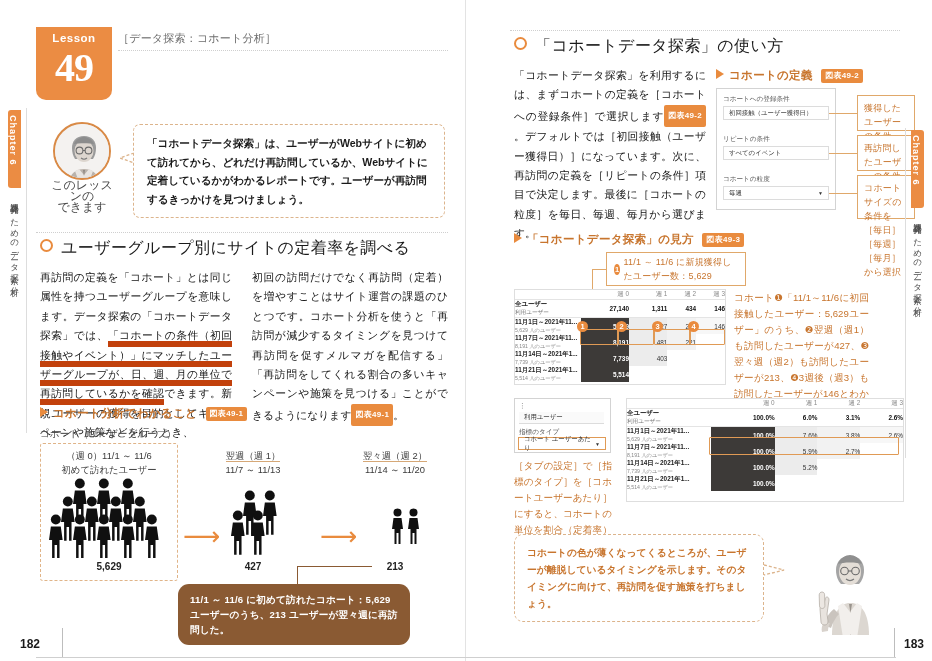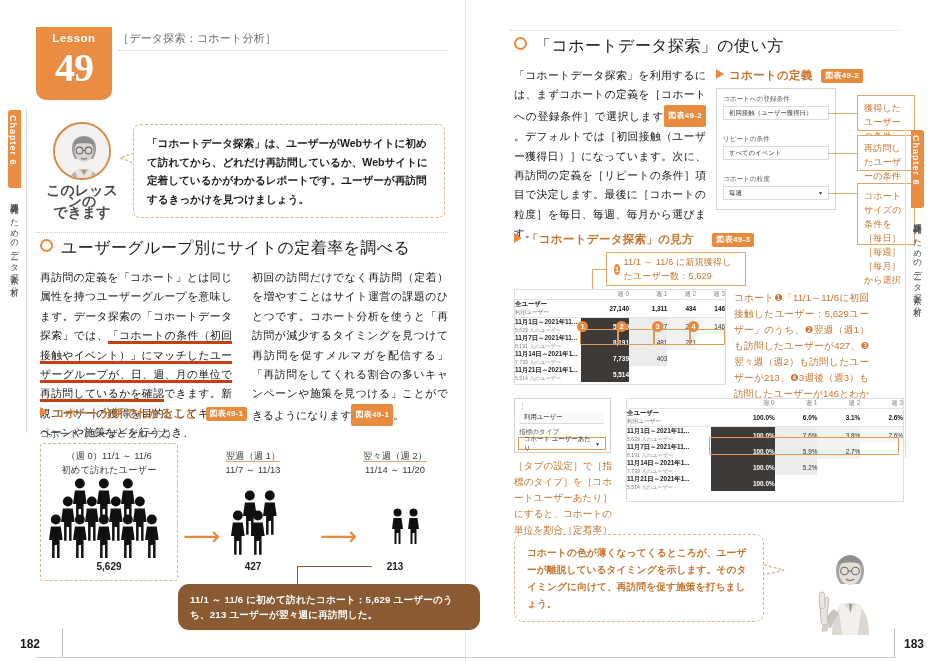--- a/index.html
+++ b/index.html
@@ -57,42 +57,42 @@
     writing-mode:vertical-rl; font-size:8.5px; color:#4a4a4a; letter-spacing:1.2px;
   }
   .side-rule-l { position:absolute; left:26px; top:108px; width:1px; height:325px; background:#ddd; }
 
   
   .avatar-wrap { position:absolute; left:46px; top:122px; width:72px; text-align:center; }
   .avatar {
     width:58px; height:58px; border-radius:50%; border:2.5px solid #d98a46;
     margin:0 auto; overflow:hidden; background:#f3f1ef; position:relative;
   }
-  .avatar-cap { font-size:14px; color:#4a4a4a; line-height:11px; margin-top:5px; font-weight:bold; }
+  .avatar-cap { font-size:12px; color:#4a4a4a; line-height:11px; font-weight:normal; }
 
   .point-box {
     position:absolute; left:133px; top:124px; width:312px; min-height:72px;
     border:1.4px dashed #dcb48c; border-radius:7px; background:#fff;
     padding:9px 13px; font-size:10.6px; line-height:18.5px; color:#1a1a1a; font-weight:bold;
   }
   .point-tail {
     position:absolute; left:119px; top:152px; width:15px; height:12px;
   }
 
   
   .sec-dots { position:absolute; height:1px; border-top:1.5px dotted #cfcfcf; }
   .sec-head { position:absolute; font-size:16px; color:#1a1a1a; letter-spacing:.4px; }
   .sec-head .ring {
     display:inline-block; width:13px; height:13px; border:2.6px solid #e98b3e;
     border-radius:50%; margin-right:8px; vertical-align:1px;
   }
 
   .body-col { position:absolute; font-size:10.8px; line-height:19.4px; color:#141414; text-align:justify; }
 
-  .ul-line { border-bottom:3px solid #c2410c; }
+  .ul-line { border-bottom:6px solid #c2410c; }
   .fig-tag {
     display:inline-block; background:#e98b3e; color:#fff; font-size:8px; font-weight:bold;
     padding:1.5px 4px; border-radius:2px; letter-spacing:.3px; vertical-align:1px;
   }
 
   
   .fig-head { position:absolute; font-size:11.5px; font-weight:bold; color:#c8752e; letter-spacing:.3px; }
   .fig-head .tri {
     display:inline-block; width:0; height:0; border-left:8px solid #e98b3e;
     border-top:5px solid transparent; border-bottom:5px solid transparent; margin-right:5px; vertical-align:0px;
@@ -359,21 +359,21 @@
               <path d="M3 20h16l3 22h-5v30h-4V50h-4v22h-4V42H0z"></path>
             </g>
         </g>
       </svg>
     </div>
     <div class="num-cap" style="left:340px; top:561px; width:110px;">213</div>
 
     <div class="lead-line" style="left:297px; top:566px; width:75px; height:1.2px;"></div>
     <div class="lead-line" style="left:297px; top:566px; width:1.2px; height:20px;"></div>
 
-    <div class="callout-brown" style="left:178px; top:584px; width:302px;">11/1 ～ 11/6 に初めて訪れたコホート：5,629 ユーザーのうち、213 ユーザーが翌々週に再訪問した。</div>
+    <div class="callout-brown" style="left:178px; top:584px; width:232px;">11/1 ～ 11/6 に初めて訪れたコホート：5,629 ユーザーのうち、213 ユーザーが翌々週に再訪問した。</div>
 
     <div class="pgnum" style="left:20px; top:637px;">182</div>
     <div class="pg-rule" style="left:62px; top:628px; width:1px; height:30px;"></div>
   </div>
 
   <div id="right-page">
 
     <div class="sec-dots" style="left:44px; top:30px; width:390px;"></div>
     <div class="sec-head serif" style="left:48px; top:36px; width:392px;">
       <span class="ring"></span><span>「コホートデータ探索」の使い方</span>
@@ -405,31 +405,31 @@
       <span>毎週</span>
       <span style="font-size:5px;">▼</span>
     </div>
 
     <div class="conn" style="left:363px; top:113px; width:28px;"></div>
     <div class="conn" style="left:363px; top:153px; width:28px;"></div>
     <div class="conn" style="left:363px; top:193px; width:28px;"></div>
 
     <div class="note-box" style="left:391px; top:95px; width:58px; height:36px;">獲得したユーザーの条件</div>
     <div class="note-box" style="left:391px; top:135px; width:58px; height:36px;">再訪問したユーザーの条件</div>
-    <div class="note-box" style="left:391px; top:175px; width:58px; height:62px;margin-top:8px;">コホートサイズの条件を［毎日］［毎週］［毎月］から選択</div>
+    <div class="note-box" style="left:391px; top:175px; width:58px; height:44px;">コホートサイズの条件を［毎日］［毎週］［毎月］から選択</div>
 
     <div class="side-tab-r">
       <span>Chapter 6</span>
     </div>
     <div class="side-vert-r">課題発見のためのデータ探索と分析</div>
     <div class="side-rule-r"></div>
 
     <div class="fig-head" style="left:48px; top:232px;">
       <span class="tri"></span><span>「コホートデータ探索」の見方</span>
-      <span class="fig-tag" style="margin-left:15px;">図表49-3</span>
+      <span class="fig-tag" style="margin-left:5px;">図表49-3</span>
     </div>
 
     <div class="note-box" style="left:140px; top:252px; width:140px; height:34px; display:flex; align-items:center;">
       <span class="ncircle inline" style="margin-right:3px;">1</span>
         <span>11/1 ～ 11/6 に新規獲得したユーザー数：5,629</span>
     </div>
     <div class="conn" style="left:126px; top:269px; width:15px;"></div>
     <div class="conn" style="left:126px; top:269px; width:1px; height:47px; background:#e0a86a;"></div>
 
     <div class="atable" style="left:48px; top:289px; width:212px; height:96px;">

